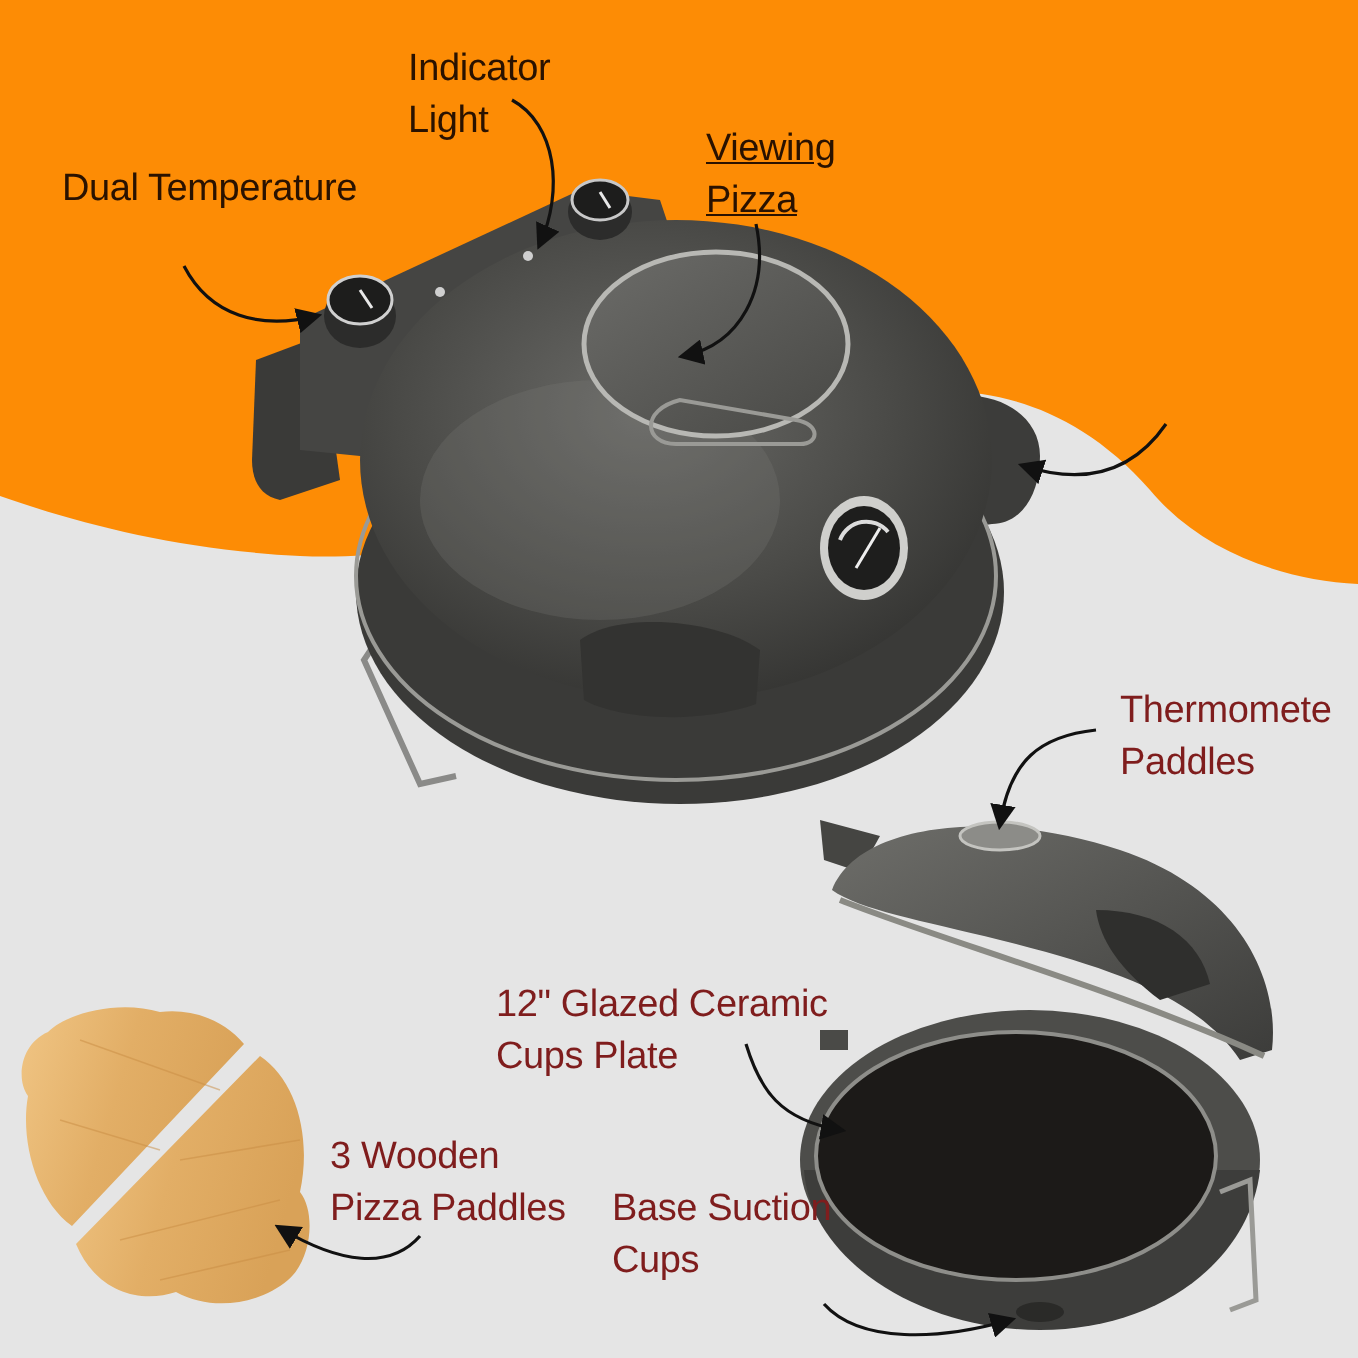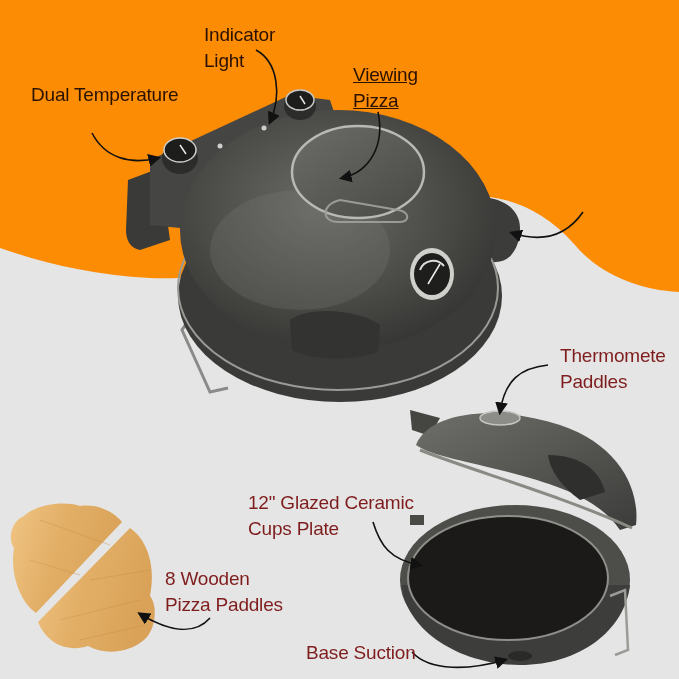--- a/index.html
+++ b/index.html
@@ -149,19 +149,20 @@
   </div>
   <div class="label black" style="left:560px; top:343px;">
     <div>Thermomete</div>
     <div>Paddles</div>
   </div>
   <div class="label black" style="left:248px; top:490px;">
     <div>12" Glazed Ceramic</div>
     <div>Cups Plate</div>
   </div>
   <div class="label black" style="left:165px; top:566px;">
-    <div>8 Wooden</div>
+    <div>3 Wooden</div>
     <div>Pizza Paddles</div>
   </div>
-  <div class="label black" style="left:306px; top:640px;">
+  <div class="label black" style="left:306px; top:592px;">
     <div>Base Suction</div>
+    <div>Cups</div>
   </div>
 </div>
 
 </body></html>

